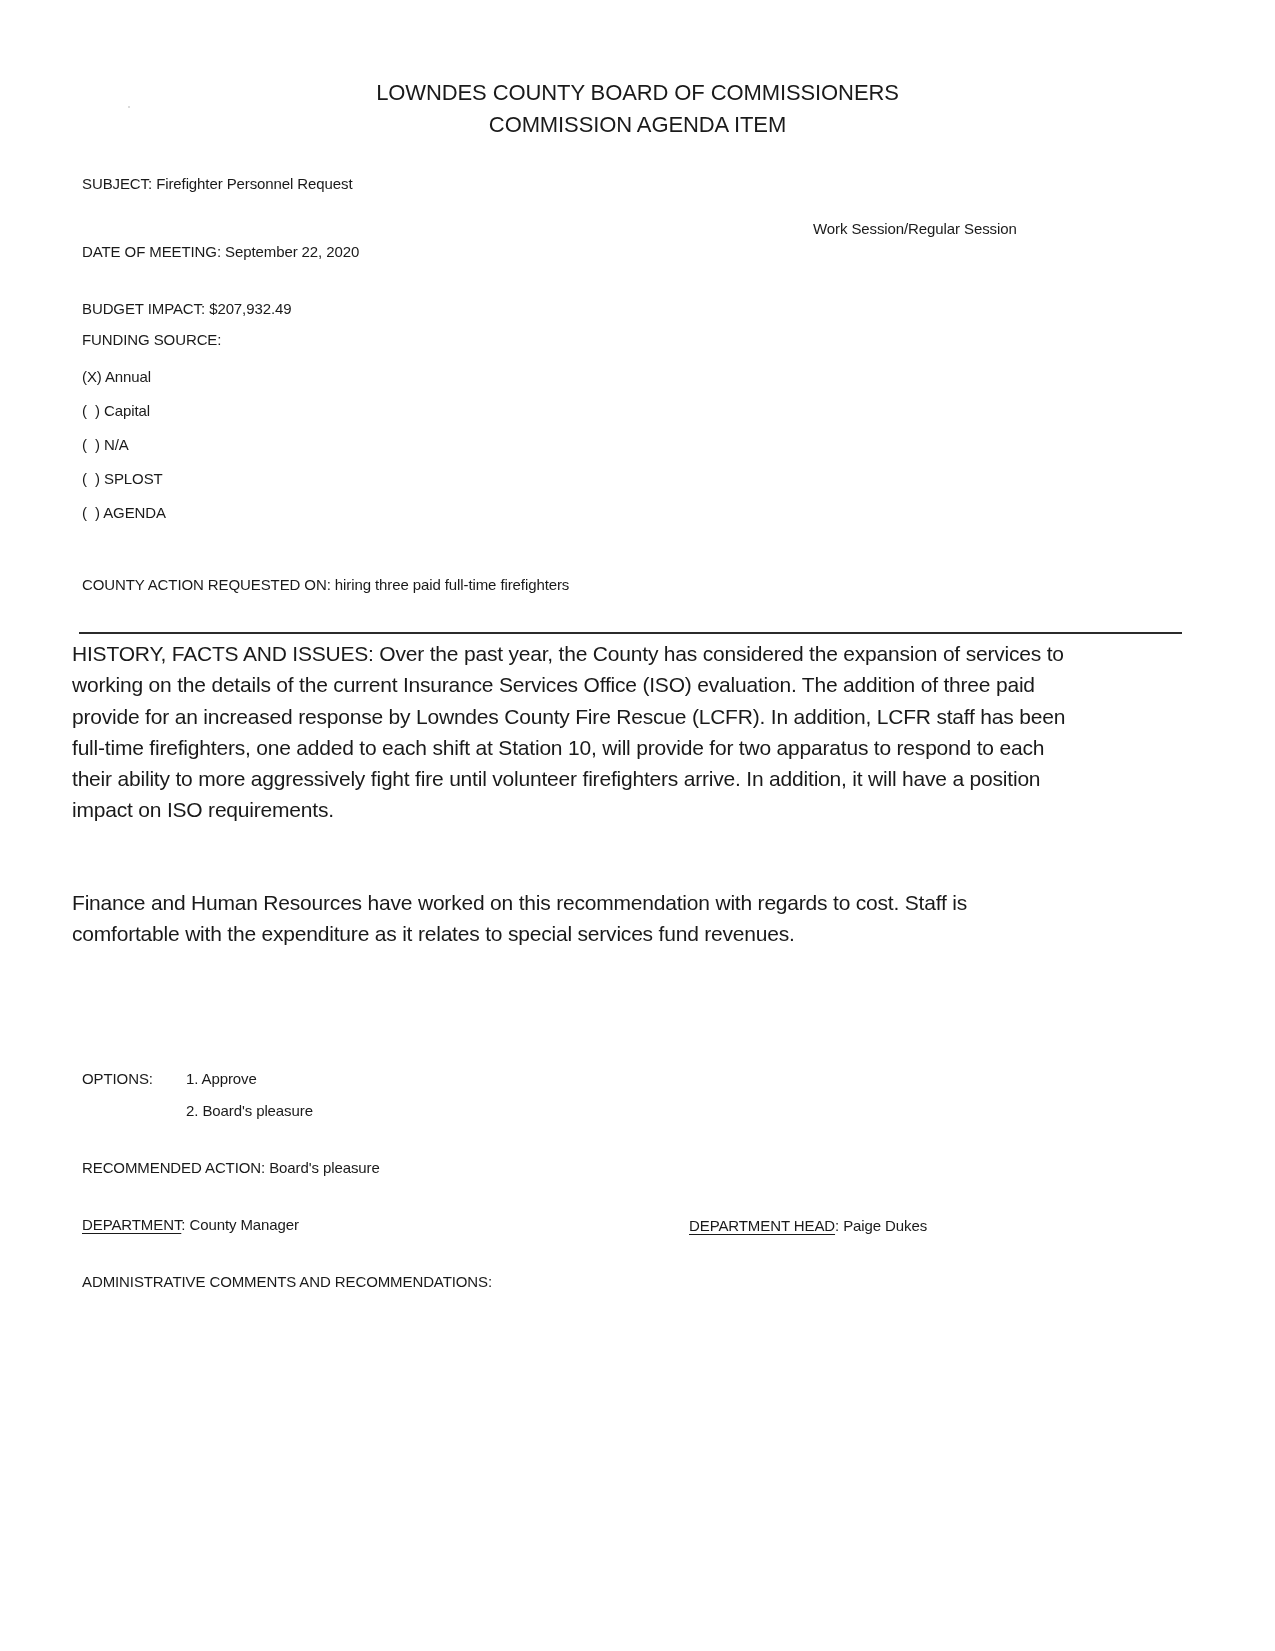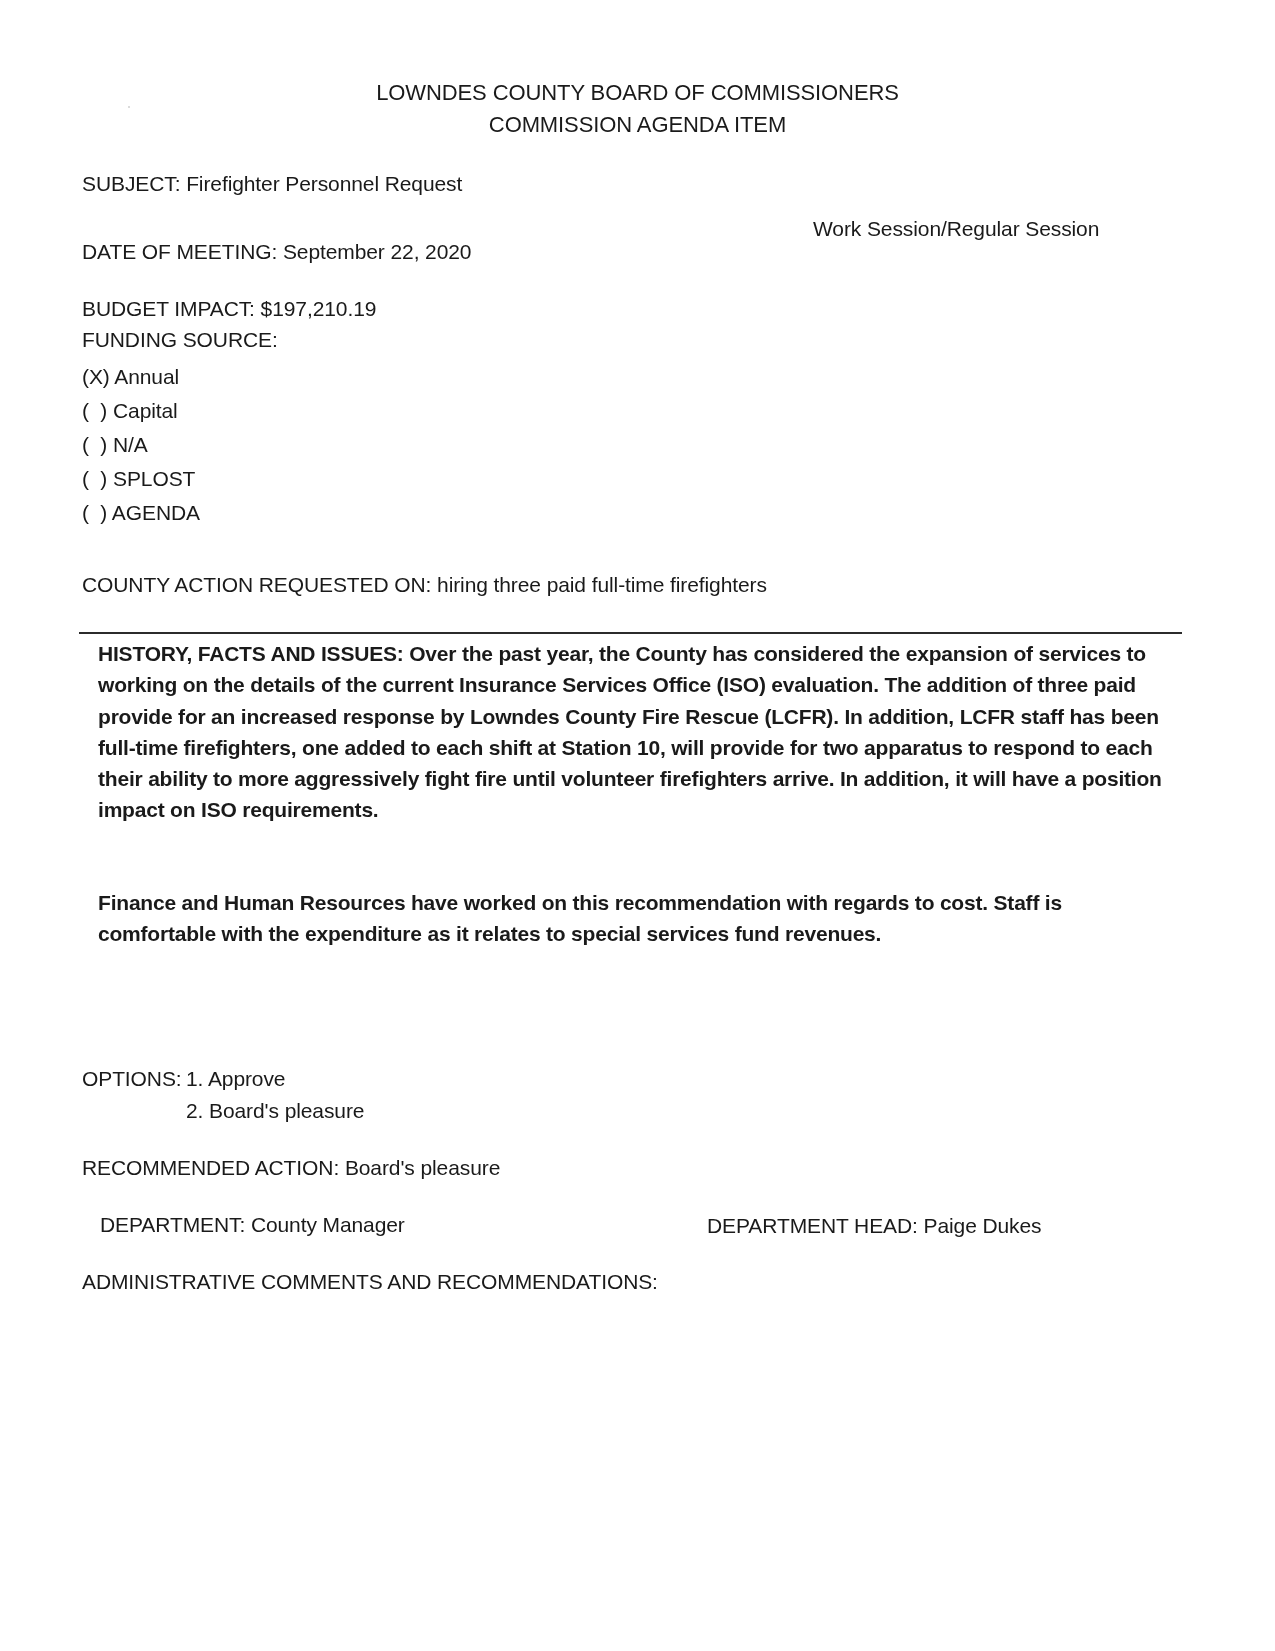--- a/index.html
+++ b/index.html
@@ -18,53 +18,52 @@
     .page {
       position: absolute;
       left: 0; top: 0;
       width: 1275px;
       height: 1651px;
       background: #ffffff;
     }
     .line {
       position: absolute;
       white-space: nowrap;
-      font-size: 21px;
+      font-size: 15px;
       line-height: 26px;
       letter-spacing: -0.1px;
     }
     .center {
       left: 0;
       width: 1275px;
       text-align: center;
     }
     .title {
       font-size: 22px;
       line-height: 30px;
     }
     .ul {
+      text-decoration: underline;
       text-underline-offset: 3px;
       text-decoration-thickness: 1px;
-      margin-left: 18px;
     }
     .rule {
       position: absolute;
       left: 79px;
       top: 632px;
       width: 1103px;
       height: 0;
       border-top: 2px solid #2b2b2b;
     }
     .para {
       position: absolute;
-      left: 98px;
+      left: 72px;
       font-size: 21px;
       line-height: 31.3px;
       letter-spacing: -0.2px;
-      font-weight: bold;
     }
     .para .pline {
       display: block;
       white-space: nowrap;
     }
     .speck {
       position: absolute;
       width: 2px; height: 2px;
       background: #cfcfcf;
       border-radius: 1px;
@@ -85,21 +84,21 @@
 
   <div class="line" style="left:813px; top:208px;margin-top:8px;">Work Session/Regular Session</div>
 
   <div class="line" style="left:82px; top:239px;">
     <span>DATE OF MEETING:</span>
     <span>September 22, 2020</span>
   </div>
 
   <div class="line" style="left:82px; top:296px;">
     <span>BUDGET IMPACT:</span>
-    <span>$197,210.19</span>
+    <span>$207,932.49</span>
   </div>
 
   <div class="line" style="left:82px; top:327px;">FUNDING SOURCE:</div>
 
   <div class="line" style="left:82px; top:364px;">
     <span>(X)</span>
     <span>Annual</span>
   </div>
   <div class="line" style="left:82px; top:398px;">
     <span style="white-space:pre;">(  )</span>

